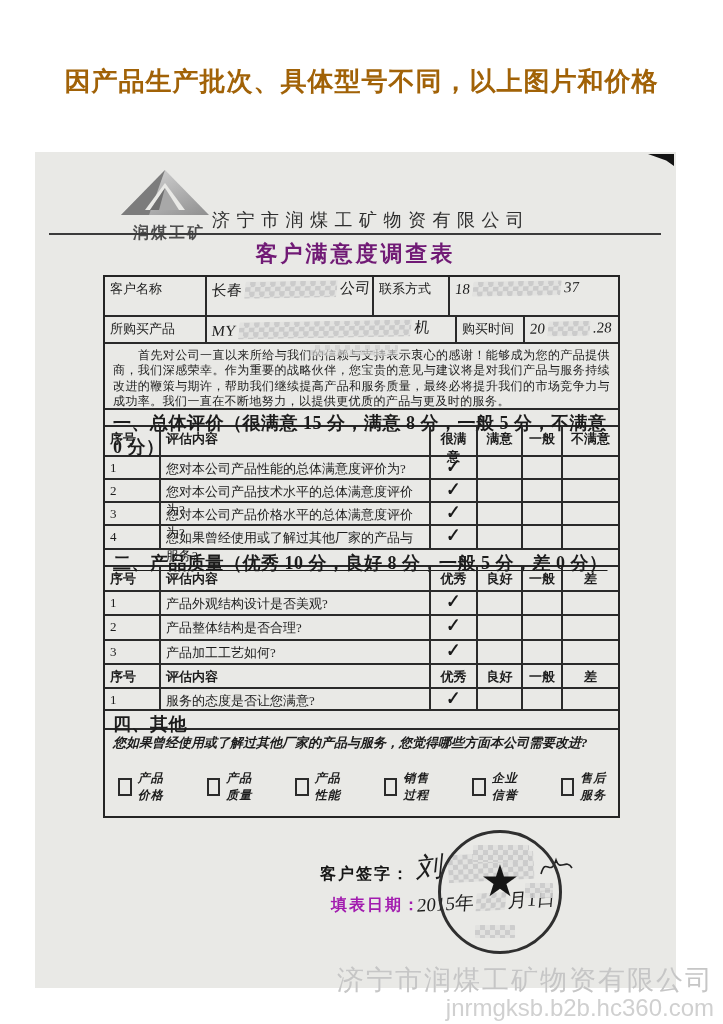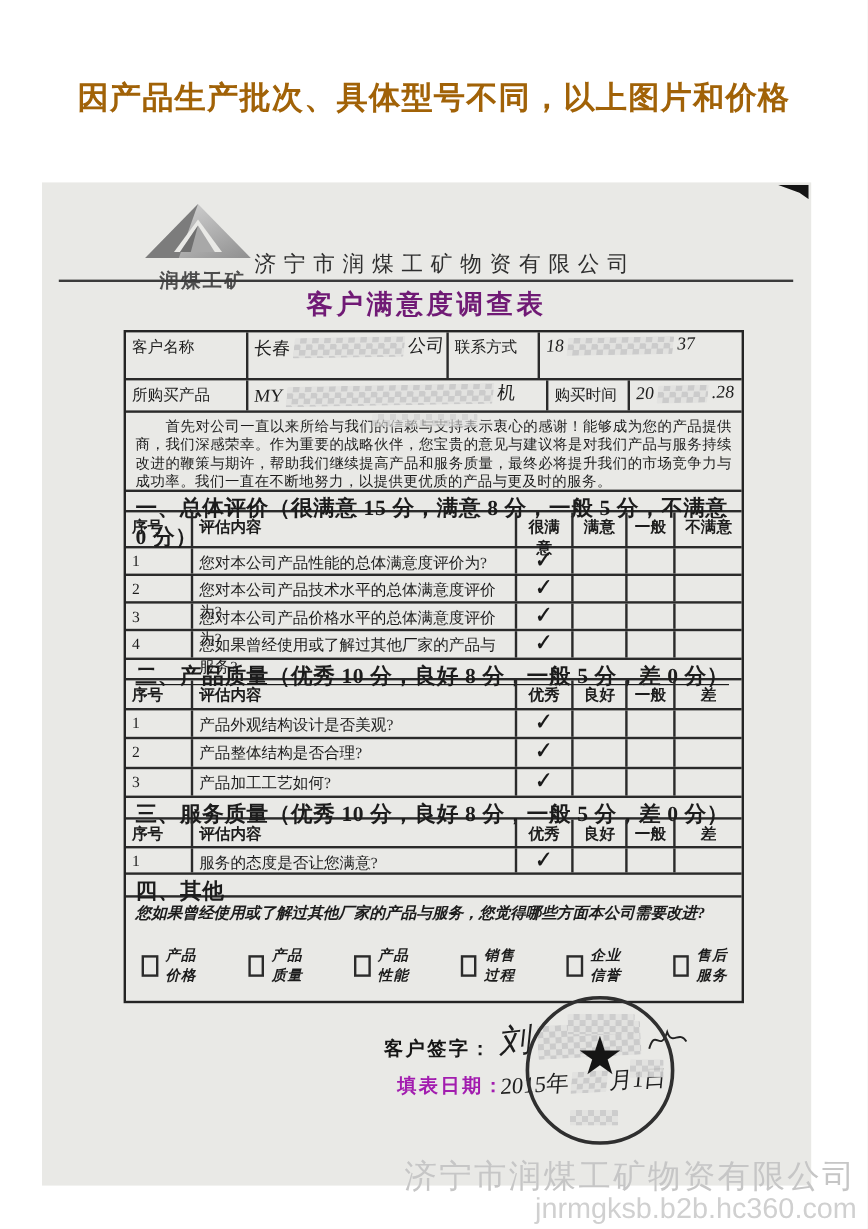--- a/index.html
+++ b/index.html
@@ -235,23 +235,20 @@
       </div>
       <div class="row" style="height:24px;">
         <div class="cell c-num">3</div>
         <div class="cell c-q">产品加工工艺如何?</div>
         <div class="cell c-r1"><span class="tick">✓</span></div>
         <div class="cell c-r2"></div>
         <div class="cell c-r3"></div>
         <div class="cell c-r4"></div>
       </div>
 
-      <div class="row" style="height:18px;">
-        <div class="cell sec-title" style="width:513px;padding-top:1px;">三、服务质量（优秀 10 分，良好 8 分，一般 5 分，差 0 分）</div>
-      </div>
       <div class="row hdr" style="height:24px;">
         <div class="cell c-num">序号</div>
         <div class="cell c-q">评估内容</div>
         <div class="cell c-r1">优秀</div>
         <div class="cell c-r2">良好</div>
         <div class="cell c-r3">一般</div>
         <div class="cell c-r4">差</div>
       </div>
       <div class="row" style="height:22px;">
         <div class="cell c-num">1</div>

